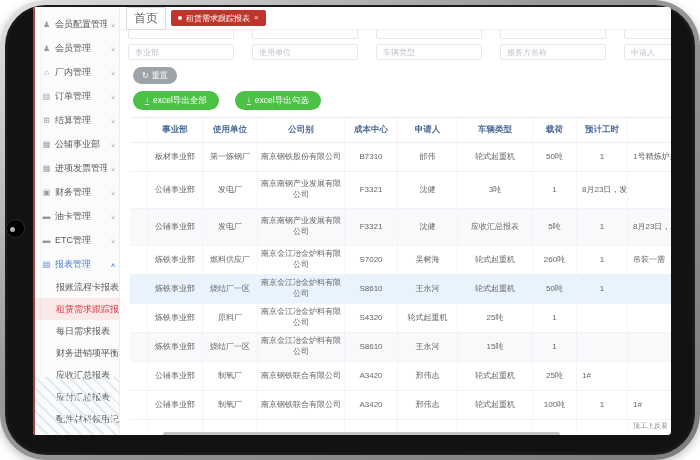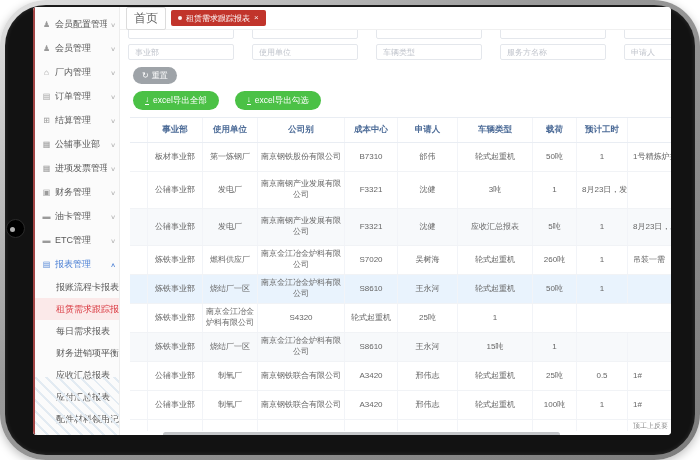--- a/index.html
+++ b/index.html
@@ -288,20 +288,21 @@
               <div class="c">S8610</div>
               <div class="c">王永河</div>
               <div class="c">轮式起重机</div>
               <div class="c">50吨</div>
               <div class="c">1</div>
               <div class="c remark"></div>
             </div>
             <div class="grid trow">
               <div class="c"></div>
               <div class="c">炼铁事业部</div>
+              <div class="c">原料厂</div>
               <div class="c">南京金江冶金炉料有限公司</div>
               <div class="c">S4320</div>
               <div class="c">轮式起重机</div>
               <div class="c">25吨</div>
               <div class="c">1</div>
               <div class="c remark"></div>
             </div>
             <div class="grid trow">
               <div class="c"></div>
               <div class="c">炼铁事业部</div>
@@ -315,21 +316,20 @@
             </div>
             <div class="grid trow">
               <div class="c"></div>
               <div class="c">公辅事业部</div>
               <div class="c">制氧厂</div>
               <div class="c">南京钢铁联合有限公司</div>
               <div class="c">A3420</div>
               <div class="c">邢伟志</div>
               <div class="c">轮式起重机</div>
               <div class="c">25吨</div>
-              <div class="c">0.5</div>
               <div class="c remark">
                 <div>1#</div>
               </div>
             </div>
             <div class="grid trow">
               <div class="c"></div>
               <div class="c">公辅事业部</div>
               <div class="c">制氧厂</div>
               <div class="c">南京钢铁联合有限公司</div>
               <div class="c">A3420</div>

